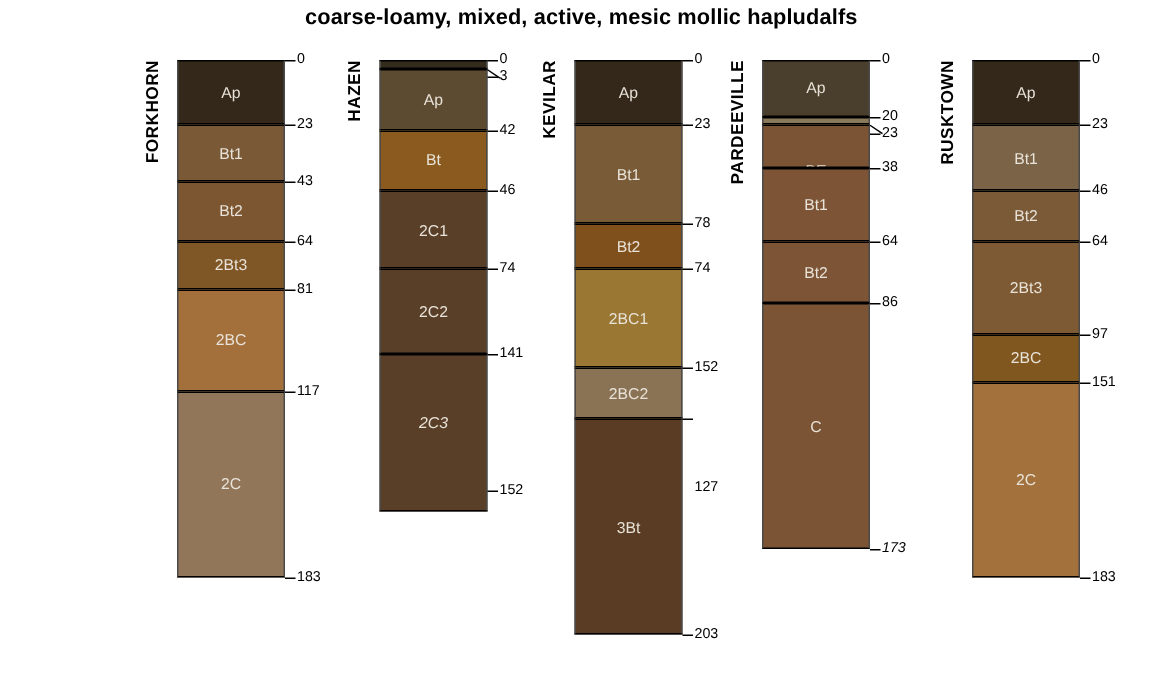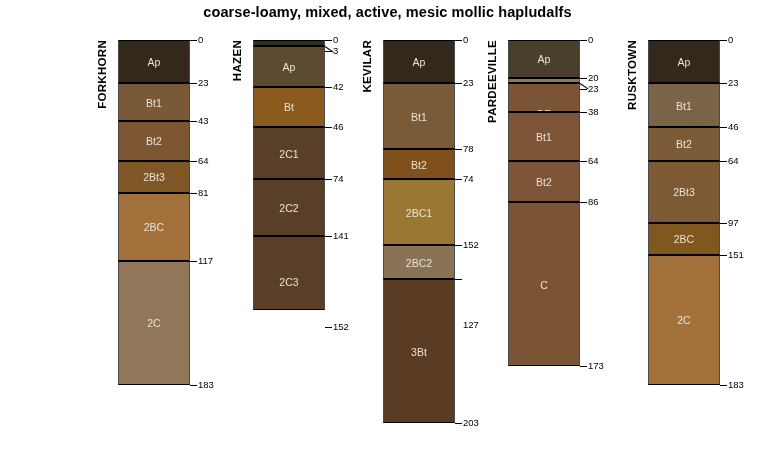--- a/index.html
+++ b/index.html
@@ -148,21 +148,21 @@
           </div>
           <div class="horizon" title="Bt (25-46 cm)" style="top: 87.125px; height: 39.585px; background: rgb(138, 90, 30);">
             <div class="horizon-name" style="top: 13.2925px;">Bt</div>
           </div>
           <div class="horizon" title="2C1 (46-74 cm)" style="top: 126.71px; height: 52.78px; background: rgb(90, 63, 40);">
             <div class="horizon-name" style="top: 19.89px;">2C1</div>
           </div>
           <div class="horizon" title="2C2 (74-104 cm)" style="top: 179.49px; height: 56.55px; background: rgb(90, 63, 40);">
             <div class="horizon-name" style="top: 21.775px;">2C2</div>
           </div>
-          <div class="horizon" title="2C3 (104-152 cm)" style="top: 236.04px; height: 74px; background: rgb(90, 63, 40);">
+          <div class="horizon" title="2C3 (104-152 cm)" style="top: 236.04px; height: 105px; background: rgb(90, 63, 40); font-style: italic;">
             <div class="horizon-name" style="top: 38.74px;">2C3</div>
           </div>
         </div>
         <div class="depth-tick" style="top: 40px;"></div>
         <div class="depth-label" style="top: 35px;">0</div>
         <div class="depth-tick" style="top: 51px;"></div>
         <div class="leader" style="top: 45.655px; width: 9.62128px; transform: rotate(33.7479deg);"></div>
         <div class="depth-label" style="top: 46px;">3</div>
         <div class="depth-tick" style="top: 87.125px;"></div>
         <div class="depth-label" style="top: 82.125px;">42</div>
@@ -239,21 +239,21 @@
         <div class="depth-tick" style="top: 88.7px;"></div>
         <div class="leader" style="top: 83.355px; width: 9.62128px; transform: rotate(33.7479deg);"></div>
         <div class="depth-label" style="top: 83.7px;">23</div>
         <div class="depth-tick" style="top: 111.63px;"></div>
         <div class="depth-label" style="top: 106.63px;">38</div>
         <div class="depth-tick" style="top: 160.64px;"></div>
         <div class="depth-label" style="top: 155.64px;">64</div>
         <div class="depth-tick" style="top: 202.11px;"></div>
         <div class="depth-label" style="top: 197.11px;">86</div>
         <div class="depth-tick" style="top: 366.105px;"></div>
-        <div class="depth-label" style="top: 361.105px;">173</div>
+        <div class="depth-label" style="top: 361.105px; font-style: italic;">173</div>
       </div>
       <div class="profile" style="left: 620px;">
         <div class="profile-label" style="left: 6px; top: 40px;">RUSKTOWN</div>
         <div class="col">
           <div class="horizon" title="Ap (0-23 cm)" style="top: 40px; height: 43.355px; background: rgb(51, 40, 25);">
             <div class="horizon-name" style="top: 15.1775px;">Ap</div>
           </div>
           <div class="horizon" title="Bt1 (23-46 cm)" style="top: 83.355px; height: 43.355px; background: rgb(122, 99, 70);">
             <div class="horizon-name" style="top: 15.1775px;">Bt1</div>
           </div>

